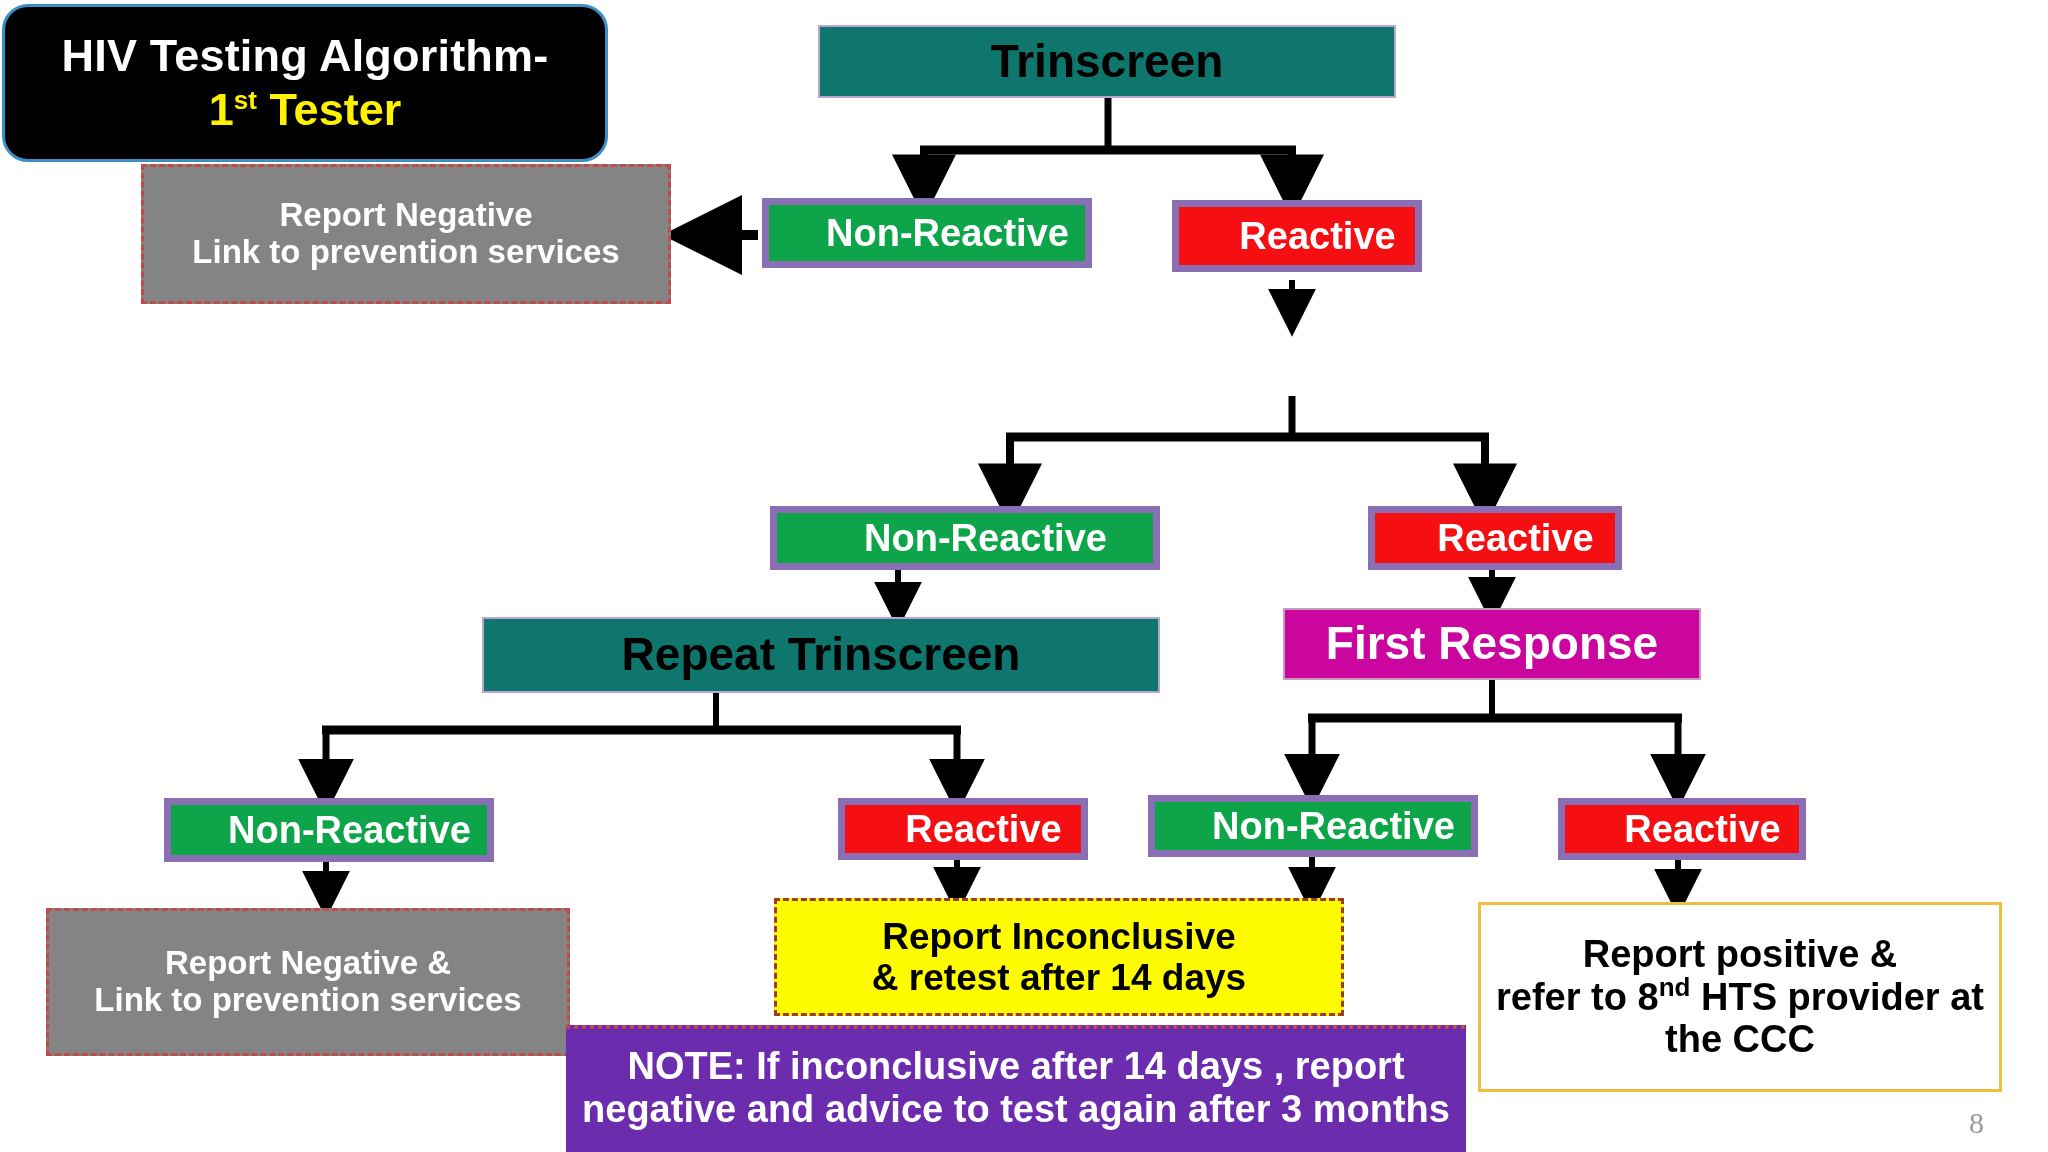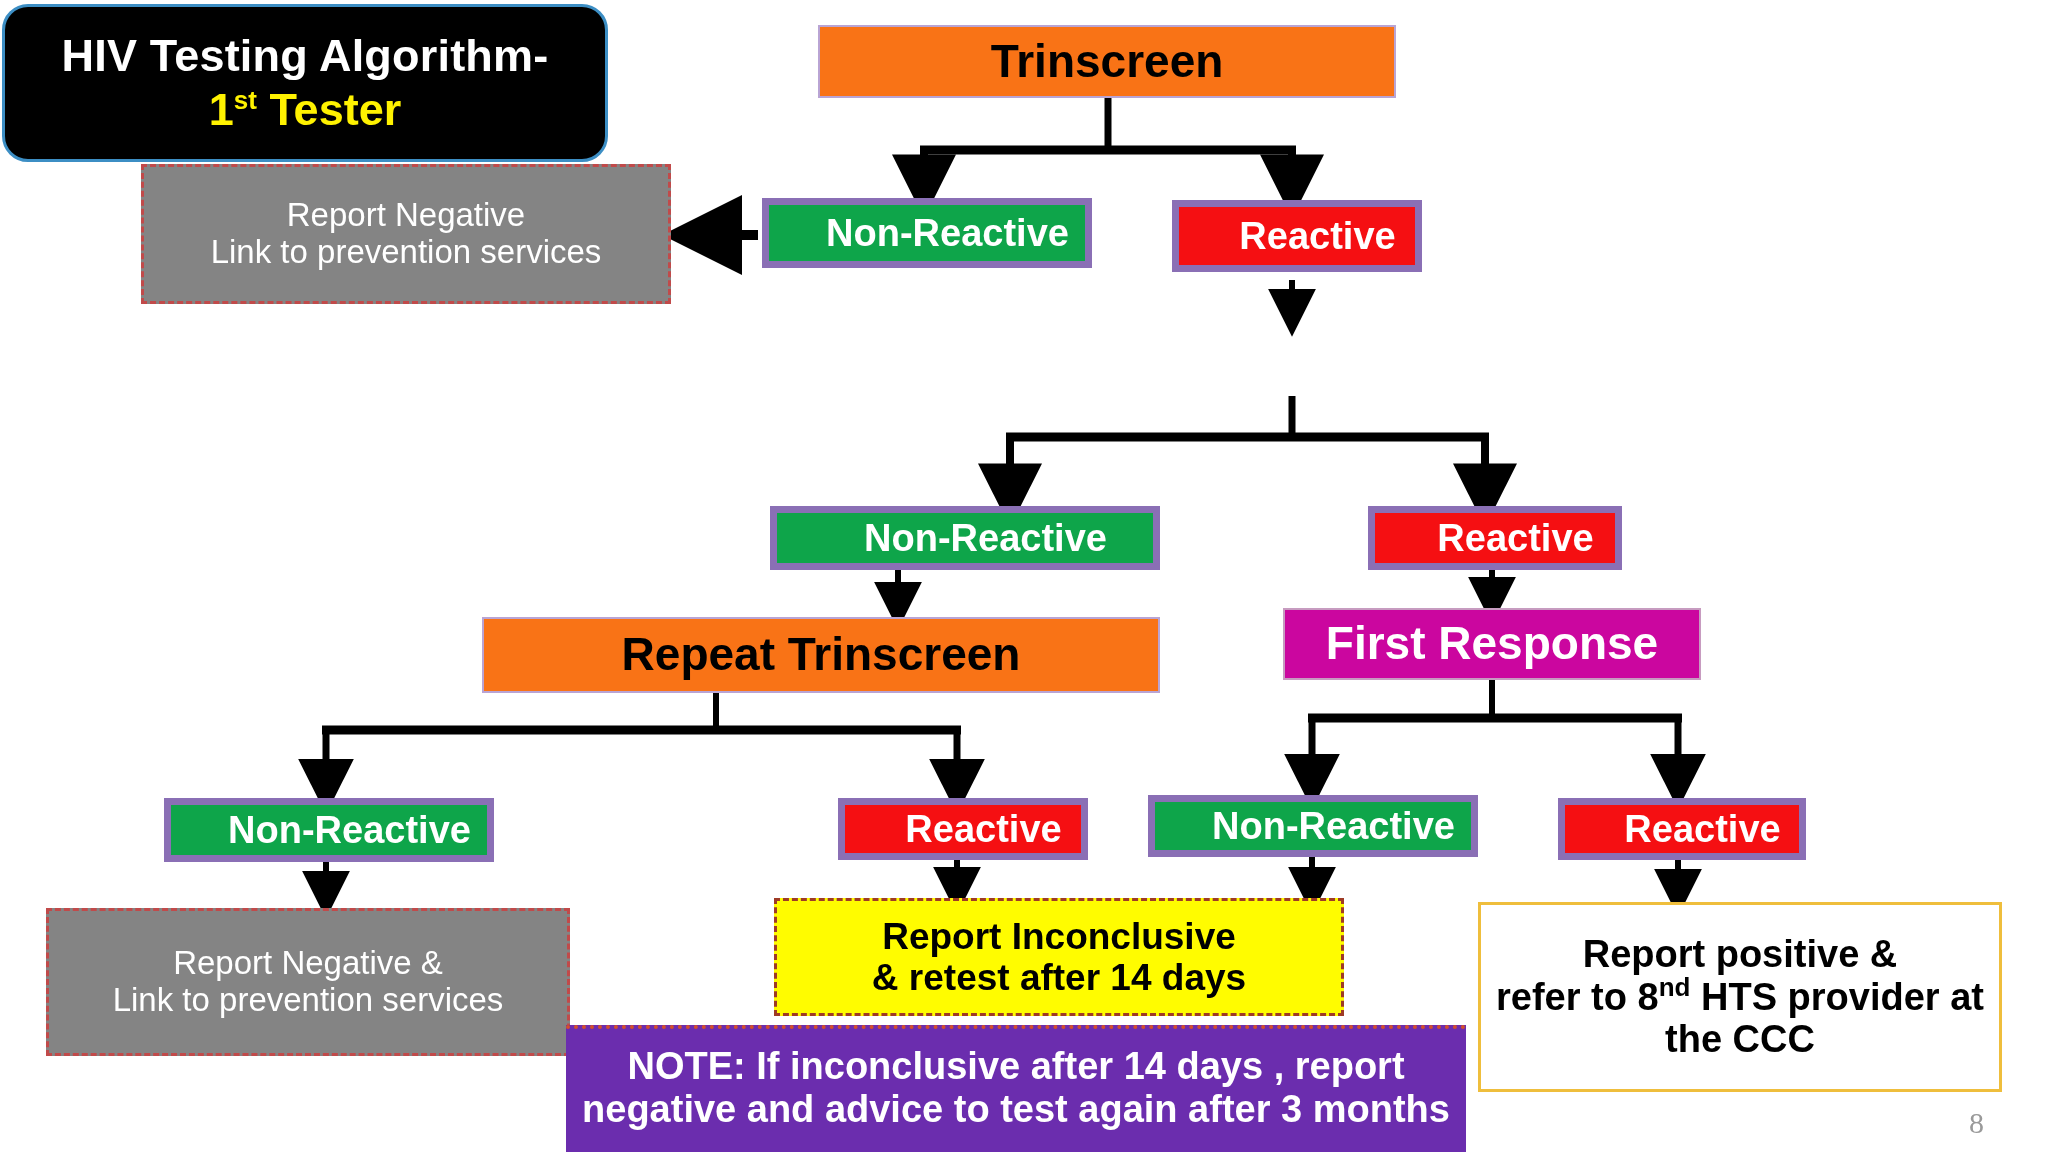--- a/index.html
+++ b/index.html
@@ -44,36 +44,36 @@
   .chip{
     font-size:38px;font-weight:700;color:#ffffff;
     border:7px solid #8A6FB5;
     padding-left:41px;
   }
   .chip.green{background:#0EA54A;}
   .chip.red{background:#F50F12;}
 
   
   .proc-blue{
-    background:#f97316;border:2px solid #B9A4D4;color:#000000;
+    background:#0f766e;border:2px solid #B9A4D4;color:#000000;
     font-size:46px;font-weight:700;
   }
   .proc-amber{
     background:#FBD275;border:2px solid #D9BBD4;color:#000000;
     font-size:46px;font-weight:700;
   }
   .proc-magenta{
     background:#CB069F;border:2px solid #C79BC0;color:#ffffff;
     font-size:46px;font-weight:700;
   }
 
   
   .out-gray{
     background:#848484;border:3px dashed #C14A4A;color:#ffffff;
-    font-size:33px;font-weight:400;
+    font-size:33px;font-weight:700;
   }
   .out-yellow{
     background:#FFFC00;border:3px dashed #9E3B26;color:#000000;
     font-size:37px;font-weight:700;
   }
   .out-white{
     background:#ffffff;border:3px solid #EFBE3C;color:#000000;
     font-size:38px;font-weight:700;
   }
   .out-purple{

